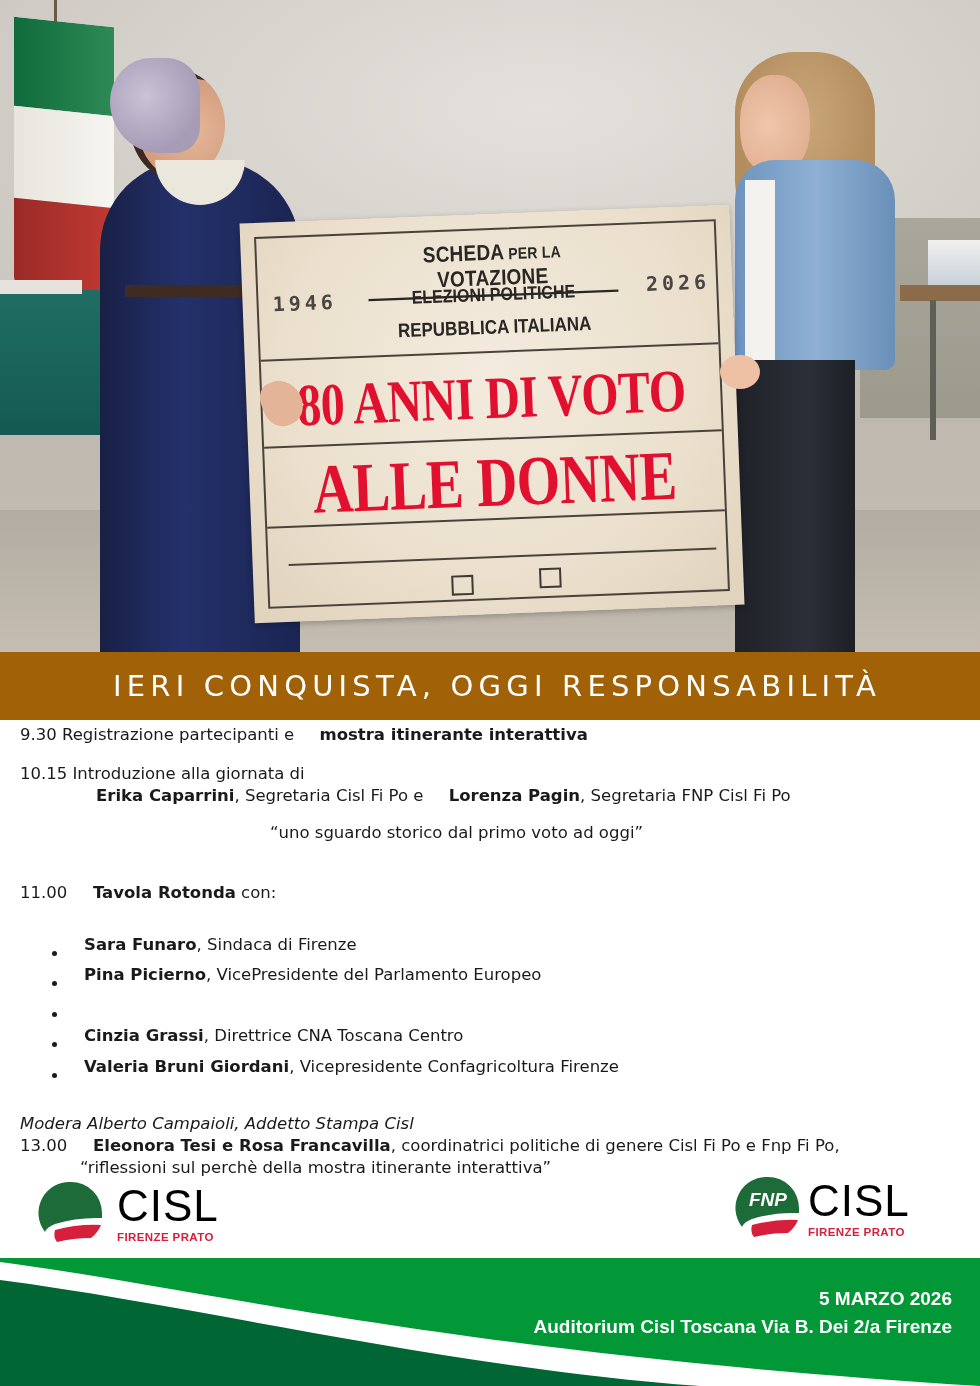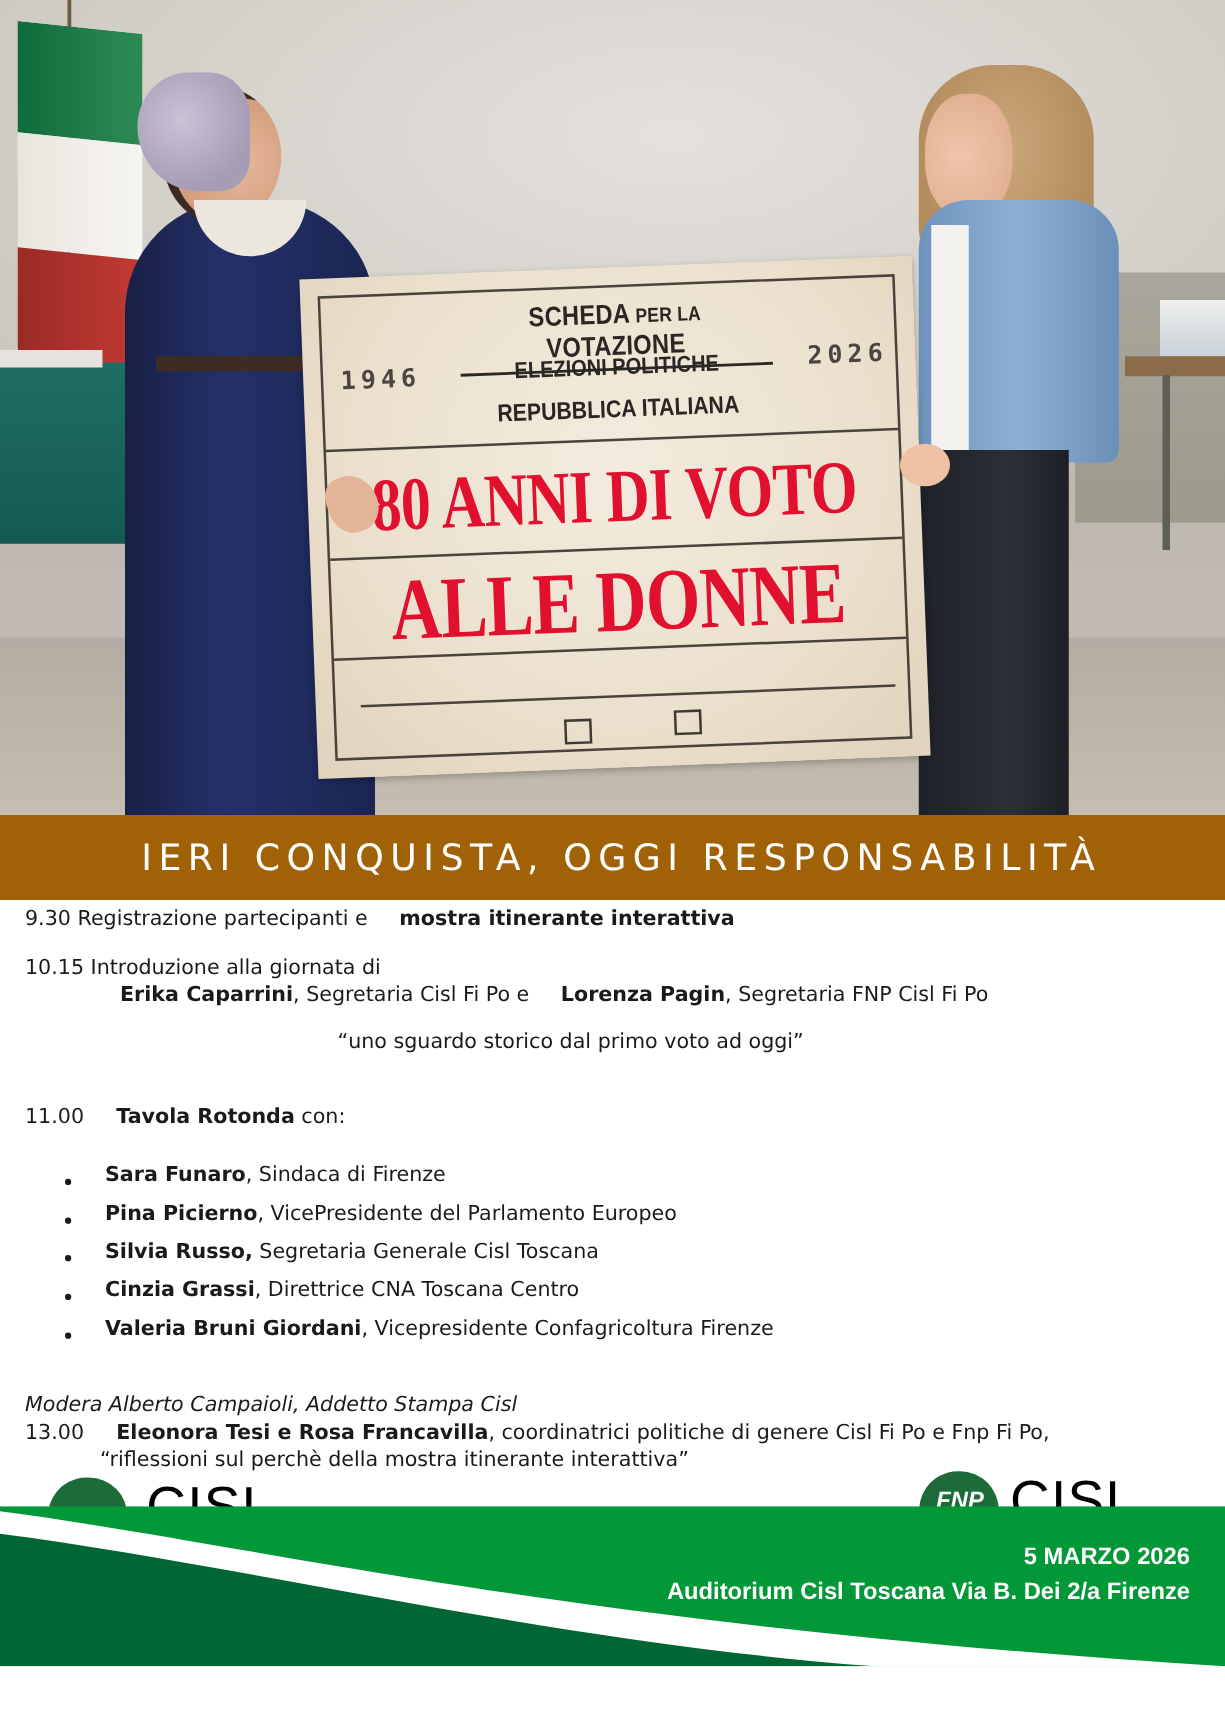--- a/index.html
+++ b/index.html
@@ -109,40 +109,40 @@
 
   
   .program { position: absolute; left: 20px; top: 722px; width: 950px;
     font-family: "DejaVu Sans", sans-serif; font-size: 16.5px; color: #1a1a1a; line-height: 22px; }
   .program b { font-weight: bold; padding-left: 20px; }
   .prog-item { position: absolute; left: 0; white-space: nowrap; }
   .indent1 { padding-left: 56px; }
   .indent2 { padding-left: 250px; }
   .indent3 { padding-left: 60px; }
   .bullets { position: absolute; left: 32px; top: 203px; list-style: none; }
-  .bullets li { height: 30.6px; line-height: 22px; white-space: nowrap; display: flex; align-items: center; }
+  .bullets li { height: 30.6px; line-height: 22px; white-space: nowrap; display: flex; align-items: flex-end; }
   .bullet-dot { display: inline-block; width: 5px; height: 5px; background: #1a1a1a; border-radius: 50%;
     margin: 11px 7px 0 0; flex-shrink: 0; }
   .italic { font-style: italic; }
 
   
   .logo { position: absolute; display: flex; align-items: center; }
   .logo-cisl { left: 37px; top: 1180px; }
   .logo-fnp { left: 734px; top: 1175px; }
   .logo-mark { position: relative; width: 68px; height: 68px; }
   .logo-mark svg { display: block; }
   .logo-text { margin-left: 12px; display: flex; flex-direction: column; }
   .logo-word { font-family: "Liberation Sans", sans-serif; font-weight: normal; font-size: 44px;
     color: #000000; letter-spacing: 1px; line-height: 42px; }
   .logo-sub { font-family: "Liberation Sans", sans-serif; font-weight: bold; font-size: 11.5px;
     color: #d61f3a; letter-spacing: 0.4px; margin-top: 4px; }
   .logo-fnp .logo-text { margin-left: 6px; }
 
   
-  .footer { position: absolute; left: 0; top: 1205px; width: 980px; height: 128px; }
+  .footer { position: absolute; left: 0; top: 1258px; width: 980px; height: 128px; }
   .footer svg { position: absolute; left: 0; top: 0; }
   .footer-date, .footer-venue { position: absolute; right: 28px; color: #ffffff;
     font-family: "Liberation Sans", sans-serif; font-weight: bold; text-align: right; white-space: nowrap; }
   .footer-date { top: 30px; font-size: 19px; }
   .footer-venue { top: 58px; font-size: 19px; }
 </style>
 </head>
 <body>
 
 <div class="hero">
@@ -223,21 +223,20 @@
     <li>
         <span class="bullet-dot"></span>
         <span><b>Sara Funaro</b><span>, Sindaca di Firenze</span></span>
       </li>
     <li>
         <span class="bullet-dot"></span>
         <span><b>Pina Picierno</b><span>, VicePresidente del Parlamento Europeo</span></span>
       </li>
     <li>
         <span class="bullet-dot"></span>
-        <span><b>Silvia Russo,</b><span> Segretaria Generale Cisl Toscana</span></span>
       </li>
     <li>
         <span class="bullet-dot"></span>
         <span><b>Cinzia Grassi</b><span>, Direttrice CNA Toscana Centro</span></span>
       </li>
     <li>
         <span class="bullet-dot"></span>
         <span><b>Valeria Bruni Giordani</b><span>, Vicepresidente Confagricoltura Firenze</span></span>
       </li>
   </ul>

